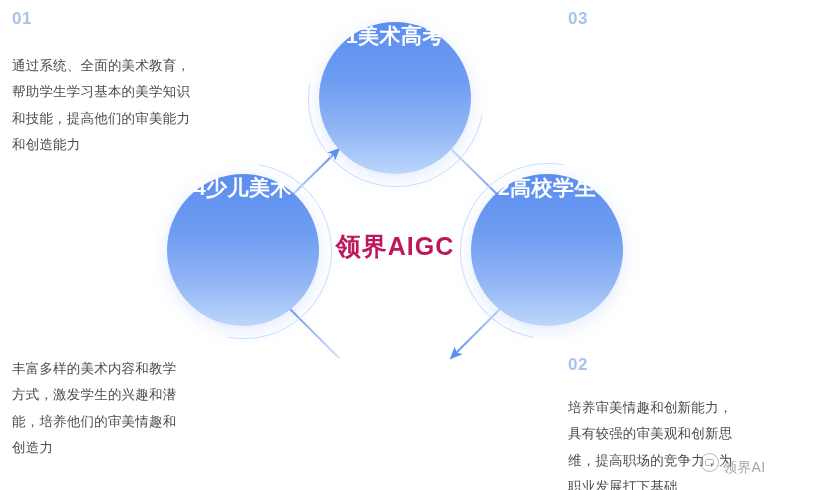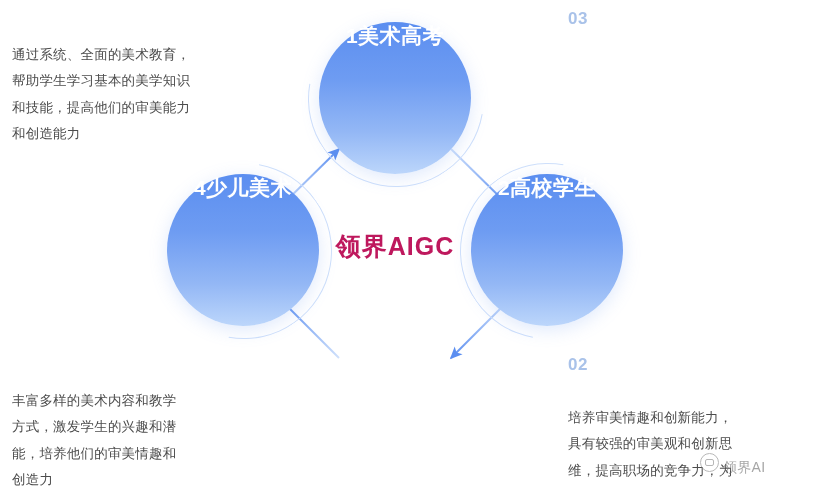--- a/index.html
+++ b/index.html
@@ -30,21 +30,20 @@
     letter-spacing: 0.5px;
     line-height: 1;
     margin: 0 0 26px 0;
   }
   .block .body {
     font-size: 13.5px;
     color: #4c4c4c;
     line-height: 1.95;
     letter-spacing: 0.2px;
     white-space: pre-line;
-    margin-top: 32px;
   }
 
   #block-01 { left: 12px;  top: 10px; }
   #block-02 { left: 568px; top: 10px; }
   #block-04 { left: 12px;  top: 356px; }
   #block-03 { left: 568px; top: 356px; }
 
   #block-04 .num, #block-03 .num { margin-bottom: 22px; }
 
   
@@ -139,20 +138,21 @@
     white-space: nowrap;
     margin-top: 12px;
   }
 </style>
 </head>
 <body>
 
 <div id="stage">
 
   <div class="block" id="block-01">
+    <div class="num">01</div>
     <div class="body">通过系统、全面的美术教育，
 帮助学生学习基本的美学知识
 和技能，提高他们的审美能力
 和创造能力</div>
   </div>
 
   <div class="block" id="block-02">
     <div class="num">03</div>
   </div>
 

